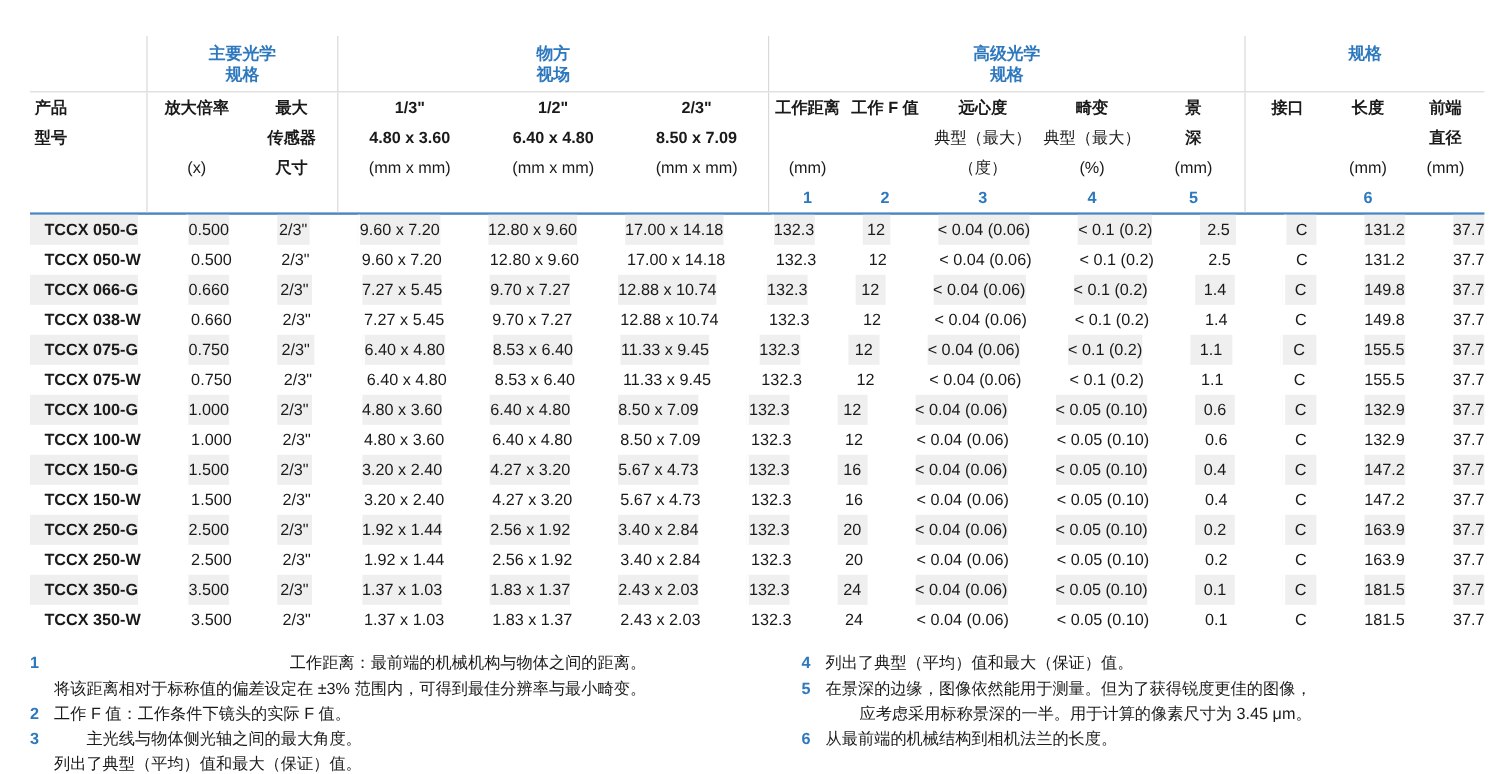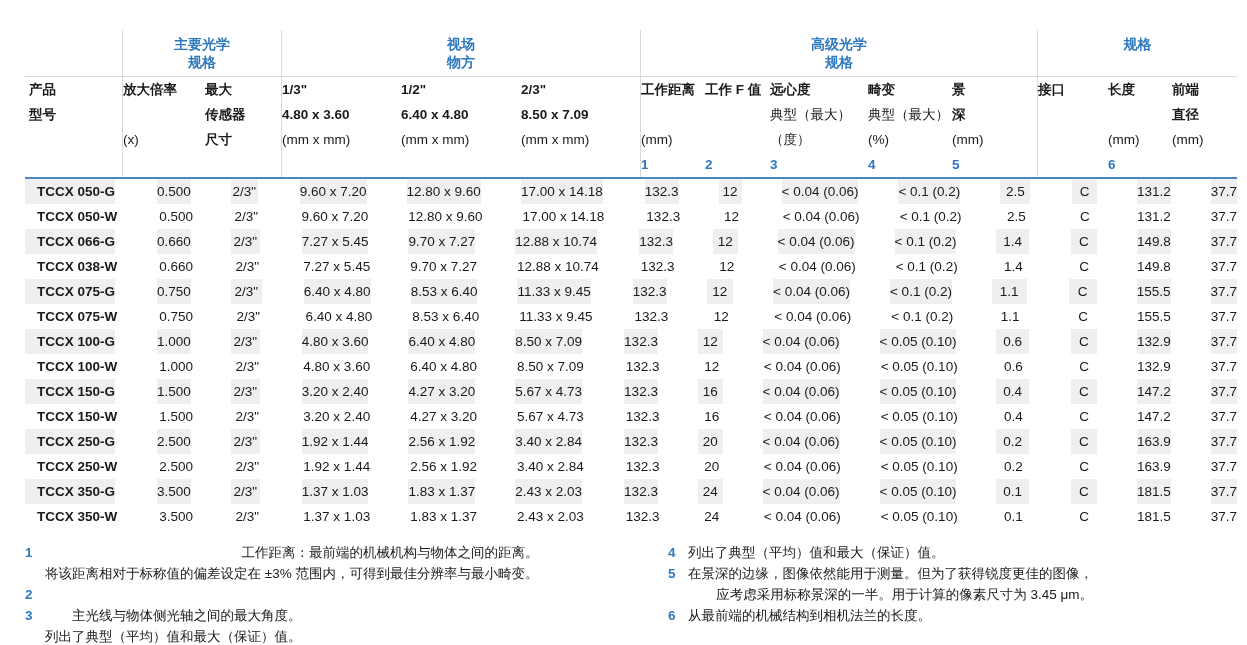--- a/index.html
+++ b/index.html
@@ -7,21 +7,21 @@
     width:1247px;height:645px;background:#ffffff;overflow:hidden;
     font-family:"Liberation Sans","DejaVu Sans",sans-serif;color:#1a1a1a;
     --blue:#2e78be;--rule-blue:#4a86c2;--alt:#efefef;--div:#d9d9d9;
   }
   .tbl{margin:30px 0 0 25px;width:1212px;}
   .grow{display:flex;border-bottom:1px solid var(--div);}
   .gcell{box-sizing:border-box;height:46px;padding-top:5px;text-align:center;
          font-weight:bold;font-size:14px;line-height:18px;color:var(--blue);}
   .gdiv{border-left:1px solid var(--div);}
   .hrow{display:flex;border-bottom:2px solid var(--rule-blue);}
-  .hcell{box-sizing:border-box;height:100px;font-size:13.5px;}
+  .hcell{box-sizing:border-box;height:100px;text-align:center;font-size:13.5px;}
   .hcell.left{text-align:left;padding-left:4px;}
   .hl{height:25px;line-height:25px;white-space:nowrap;}
   .hl.b{font-weight:bold;}
   .hl.num{color:var(--blue);font-weight:bold;}
   .trow{display:flex;gap:40px;}
   .trow.alt .tc{background:var(--alt);}
   .tc{box-sizing:border-box;height:25px;line-height:25px;text-align:center;
       font-size:13.5px;white-space:nowrap;}
   .tc.model{font-weight:bold;text-align:left;padding-left:12px;}
   .tc.dgap{border-left:2px solid #ffffff;}
@@ -38,22 +38,22 @@
 <body style="--blue: #2e78be; --rule-blue: #4a86c2; --alt: #efefef; --div: #d9d9d9;">
 
 <div class="tbl">
   <div class="grow" id="group-row">
       <div class="gcell" style="width: 97px;"></div>
       <div class="gcell gdiv" style="width: 159px;">
         <div class="">主要光学</div>
         <div class="">规格</div>
       </div>
       <div class="gcell gdiv" style="width: 359px;">
+        <div class="">物方</div>
         <div class="">视场</div>
-        <div class="">物方</div>
       </div>
       <div class="gcell gdiv" style="width: 397px;">
         <div class="">高级光学</div>
         <div class="">规格</div>
       </div>
       <div class="gcell gdiv" style="width: 200px;">
         <div class="">规格</div>
       </div>
     </div>
   <div class="hrow" id="head-row">
@@ -374,20 +374,23 @@
   <div class="ncol nleft" id="notes-left">
       <div class="note">
         <div class="nnum">1</div>
         <div class="nbody">
           <div class="nline">工作距离：最前端的机械机构与物体之间的距离。</div>
           <div class="nline">将该距离相对于标称值的偏差设定在 ±3% 范围内，可得到最佳分辨率与最小畸变。</div>
         </div>
       </div>
       <div class="note">
         <div class="nnum">2</div>
+        <div class="nbody">
+          <div class="nline">工作 F 值：工作条件下镜头的实际 F 值。</div>
+        </div>
       </div>
       <div class="note">
         <div class="nnum">3</div>
         <div class="nbody">
           <div class="nline">主光线与物体侧光轴之间的最大角度。</div>
           <div class="nline">列出了典型（平均）值和最大（保证）值。</div>
         </div>
       </div>
     </div>
   <div class="ncol" id="notes-right">

